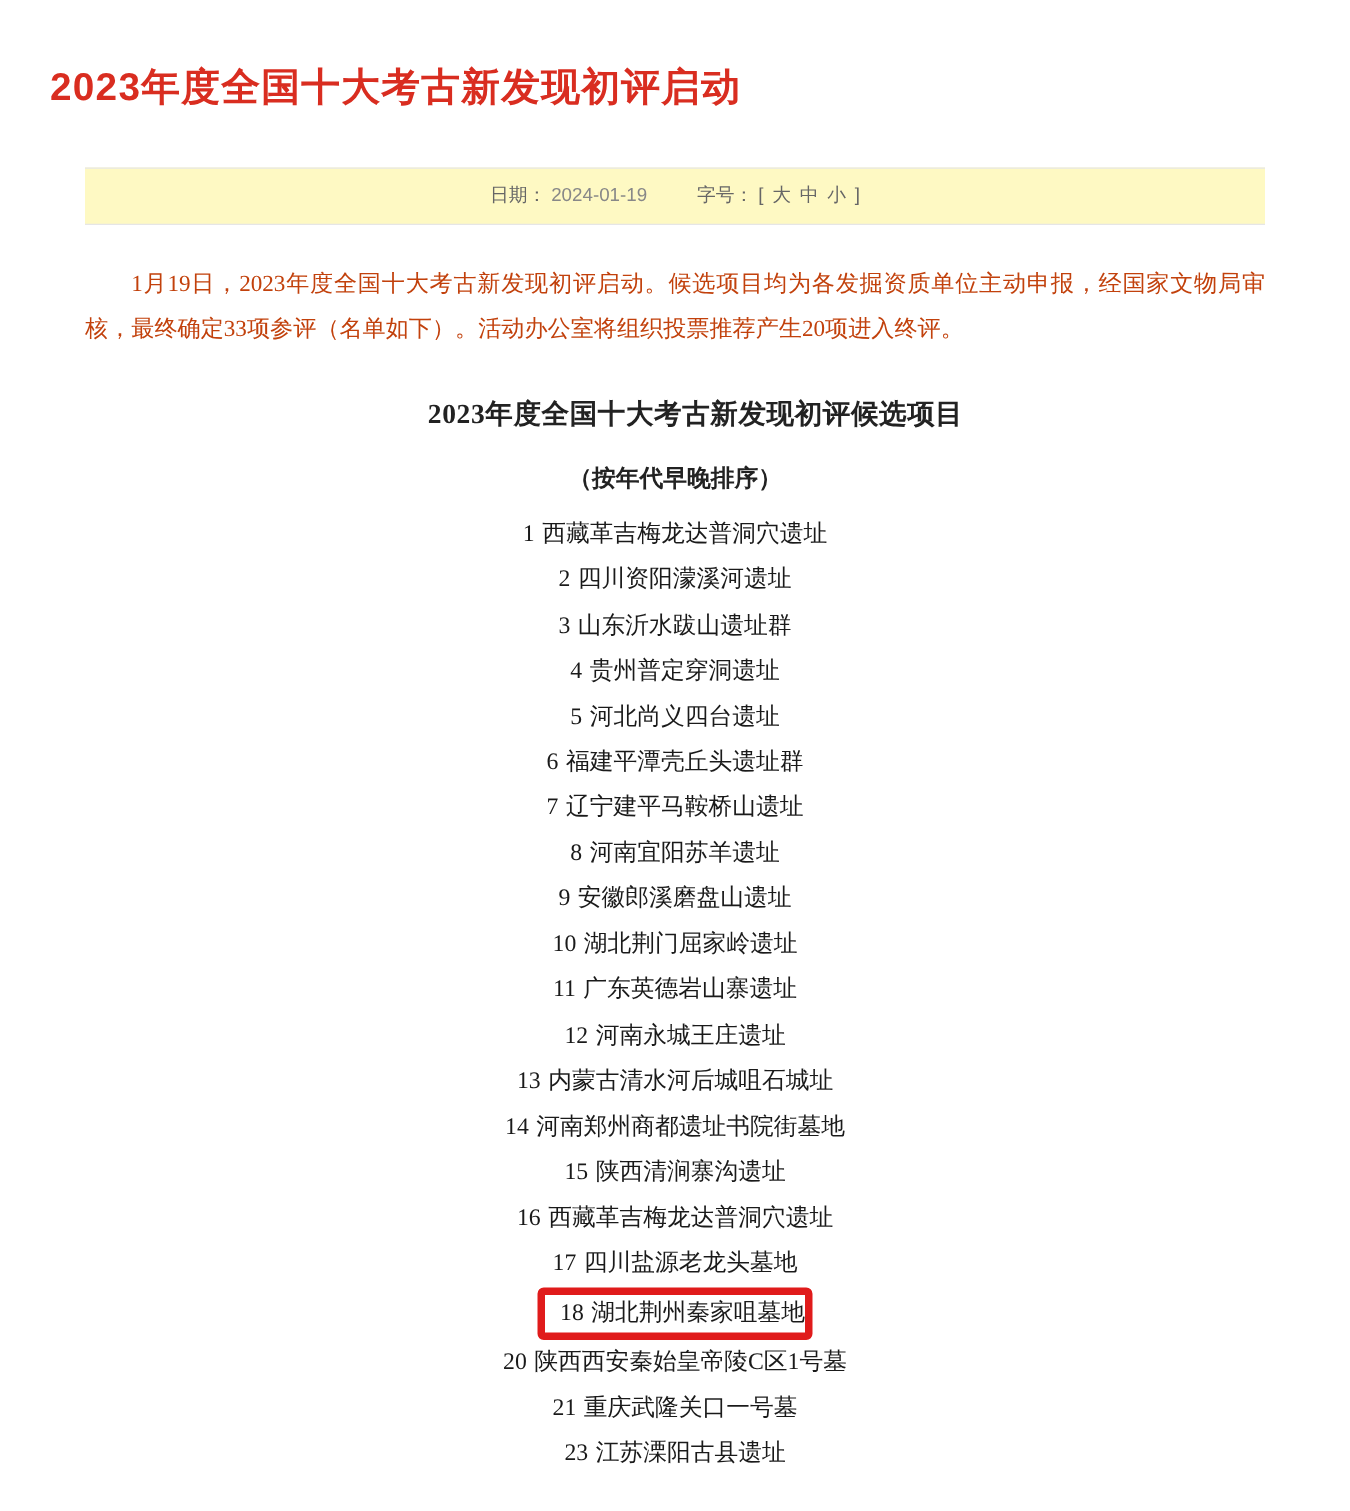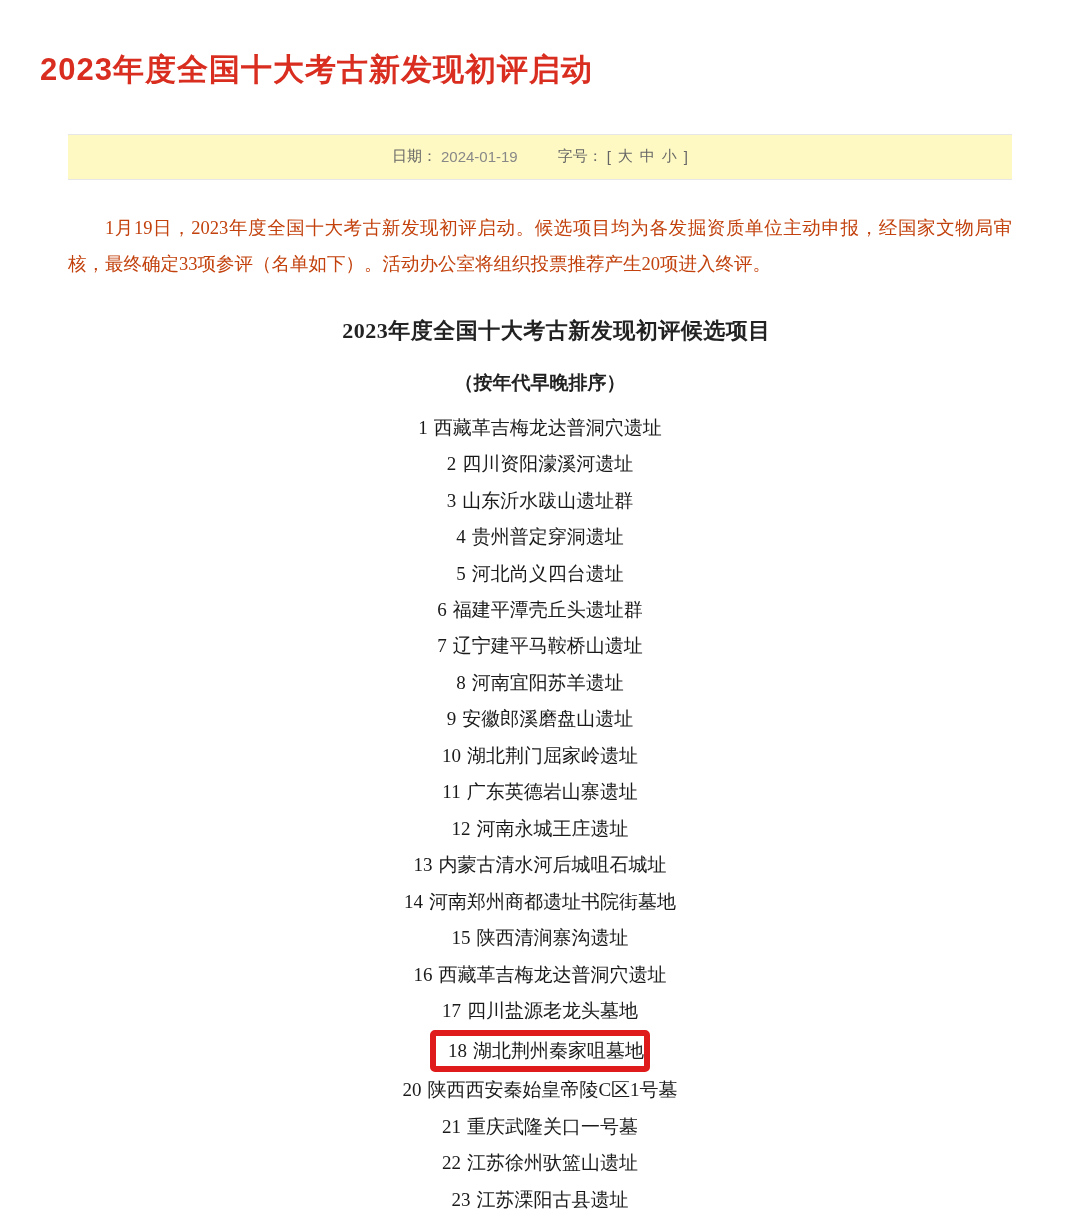--- a/index.html
+++ b/index.html
@@ -158,19 +158,18 @@
       <li class="item"><span class="inner"><span class="num">11</span><span>广东英德岩山寨遗址</span></span></li>
       <li class="item"><span class="inner"><span class="num">12</span><span>河南永城王庄遗址</span></span></li>
       <li class="item"><span class="inner"><span class="num">13</span><span>内蒙古清水河后城咀石城址</span></span></li>
       <li class="item"><span class="inner"><span class="num">14</span><span>河南郑州商都遗址书院街墓地</span></span></li>
       <li class="item"><span class="inner"><span class="num">15</span><span>陕西清涧寨沟遗址</span></span></li>
       <li class="item"><span class="inner"><span class="num">16</span><span>西藏革吉梅龙达普洞穴遗址</span></span></li>
       <li class="item"><span class="inner"><span class="num">17</span><span>四川盐源老龙头墓地</span></span></li>
       <li class="item highlight"><span class="inner" style="border-color: rgb(224, 27, 27);"><span class="num">18</span><span>湖北荆州秦家咀墓地</span></span></li>
       <li class="item"><span class="inner"><span class="num">20</span><span>陕西西安秦始皇帝陵C区1号墓</span></span></li>
       <li class="item"><span class="inner"><span class="num">21</span><span>重庆武隆关口一号墓</span></span></li>
-      <li class="item"><span class="inner"><span class="num">22</span><span>江苏徐州驮篮山遗址</span></span></li>
       <li class="item"><span class="inner"><span class="num">23</span><span>江苏溧阳古县遗址</span></span></li>
     </ul>
 
 </div>
 
 <div class="scrollbar"></div>
 
 </body></html>

